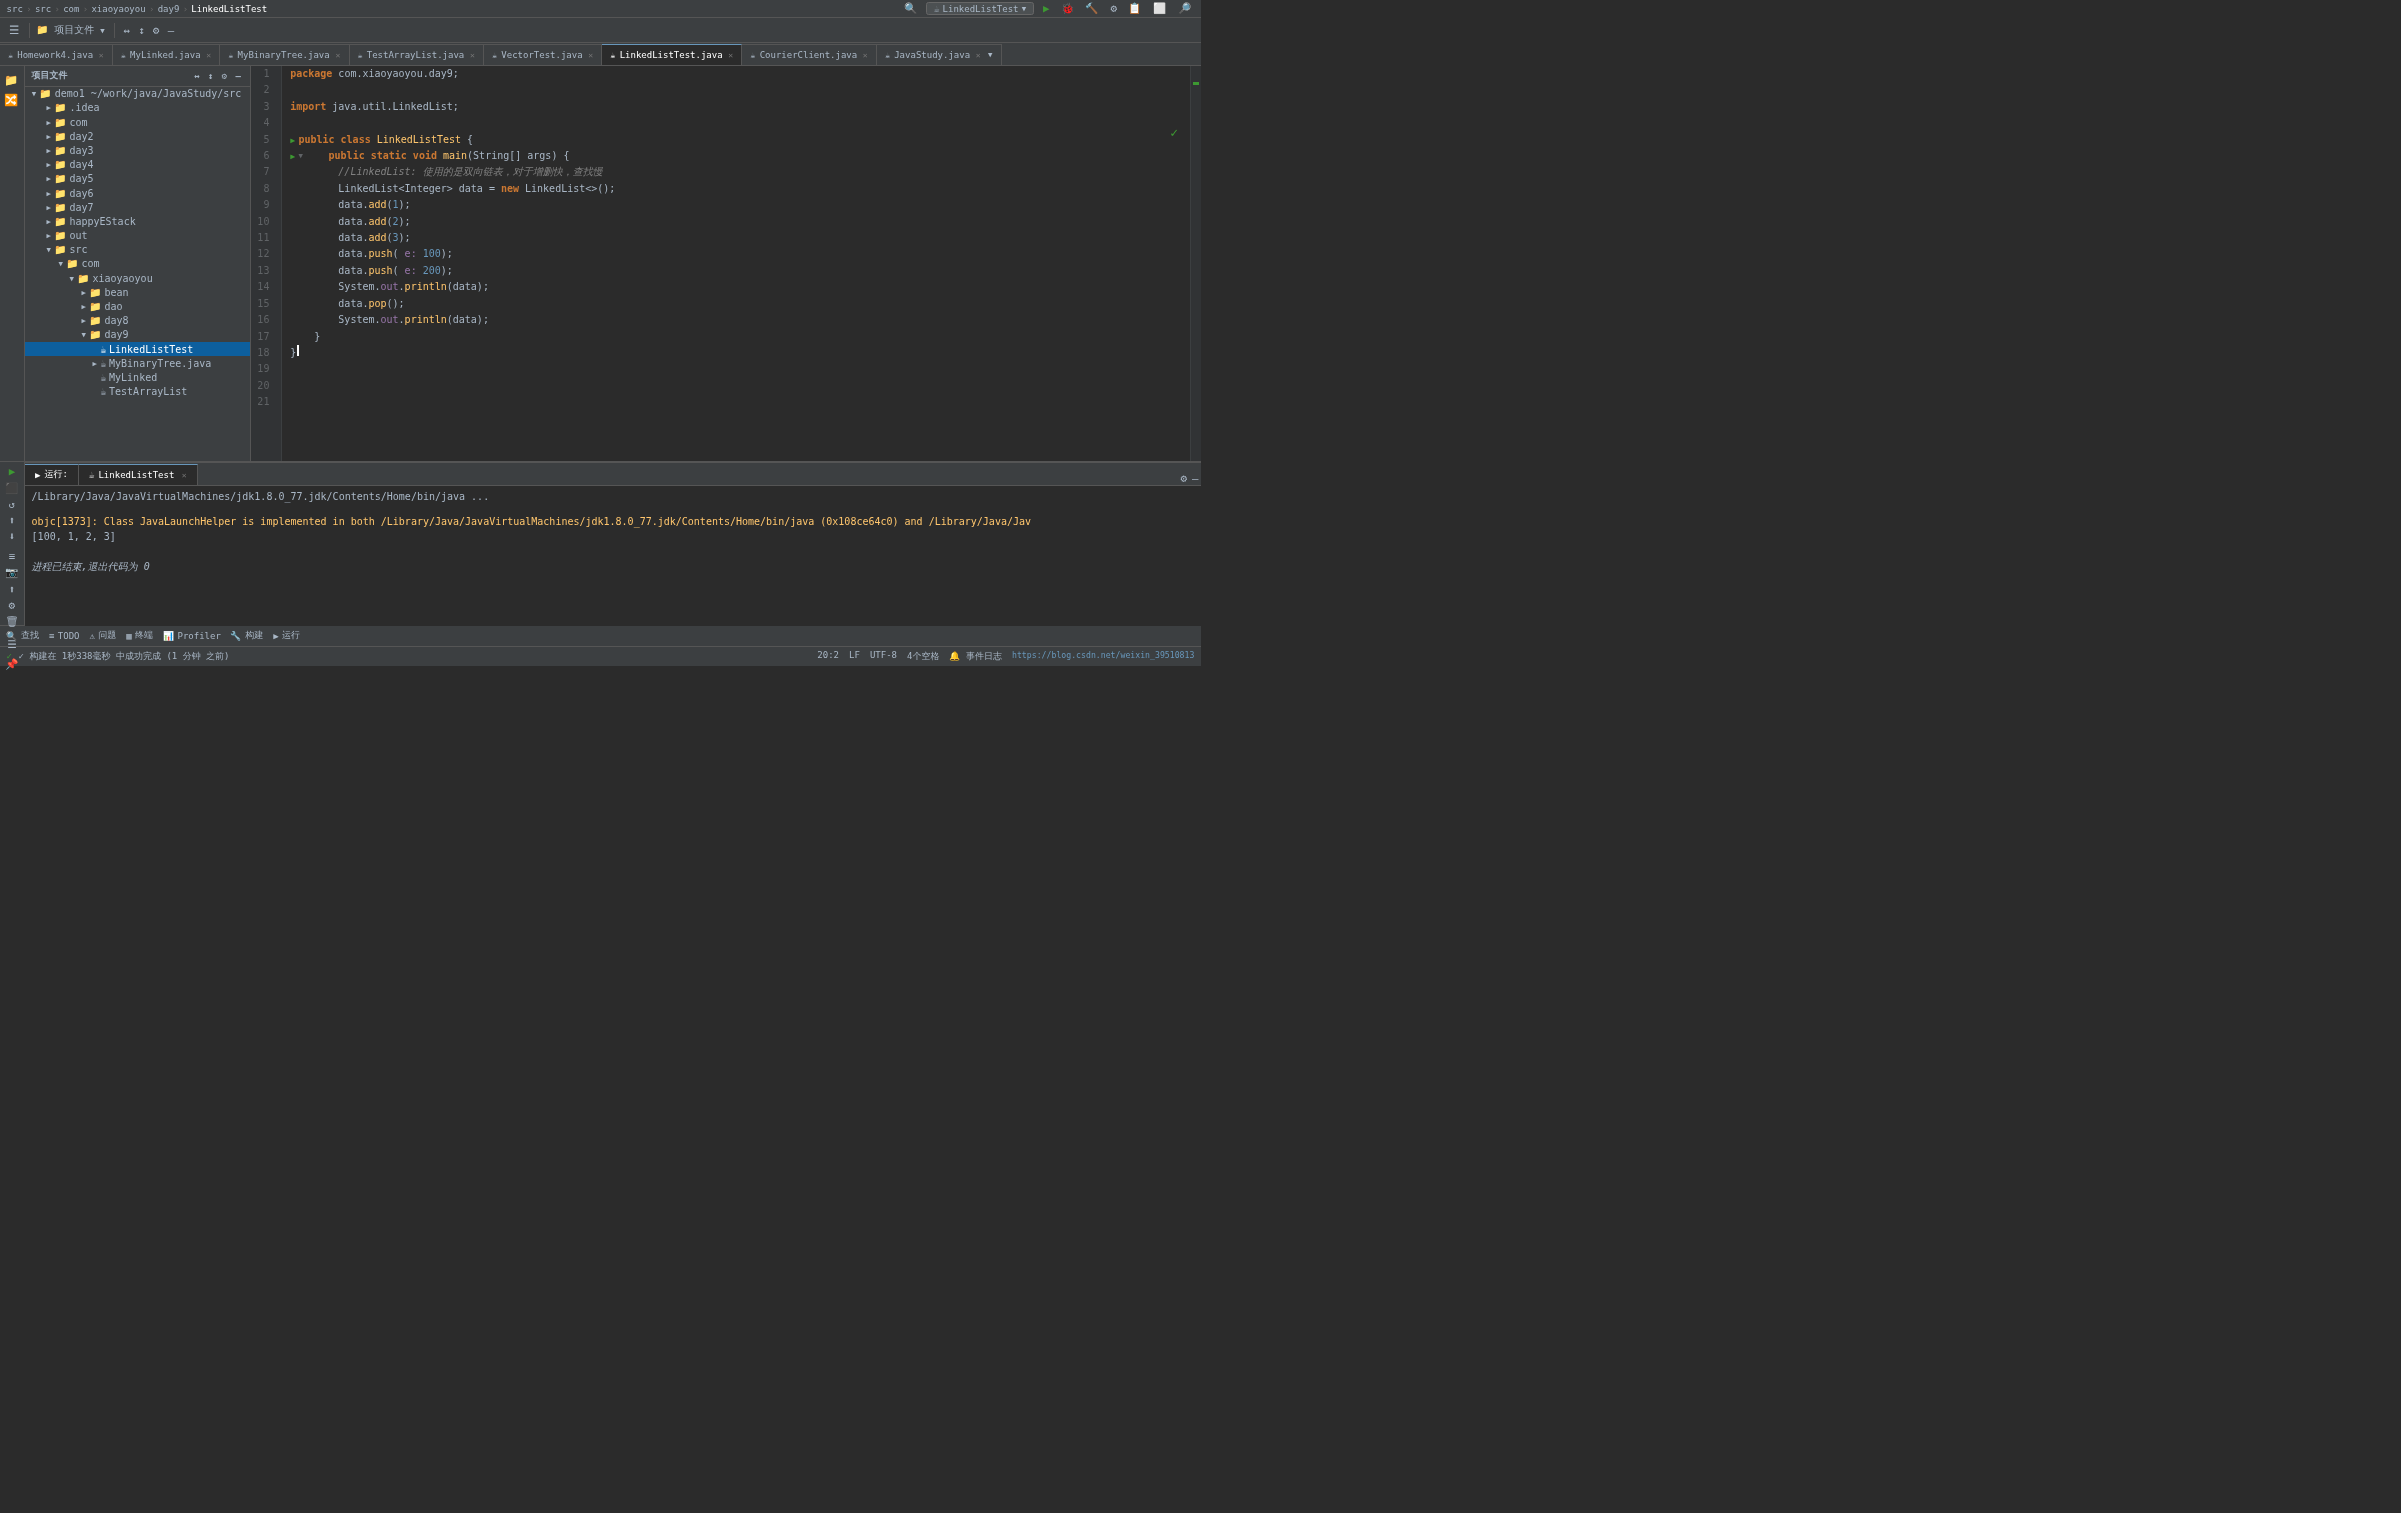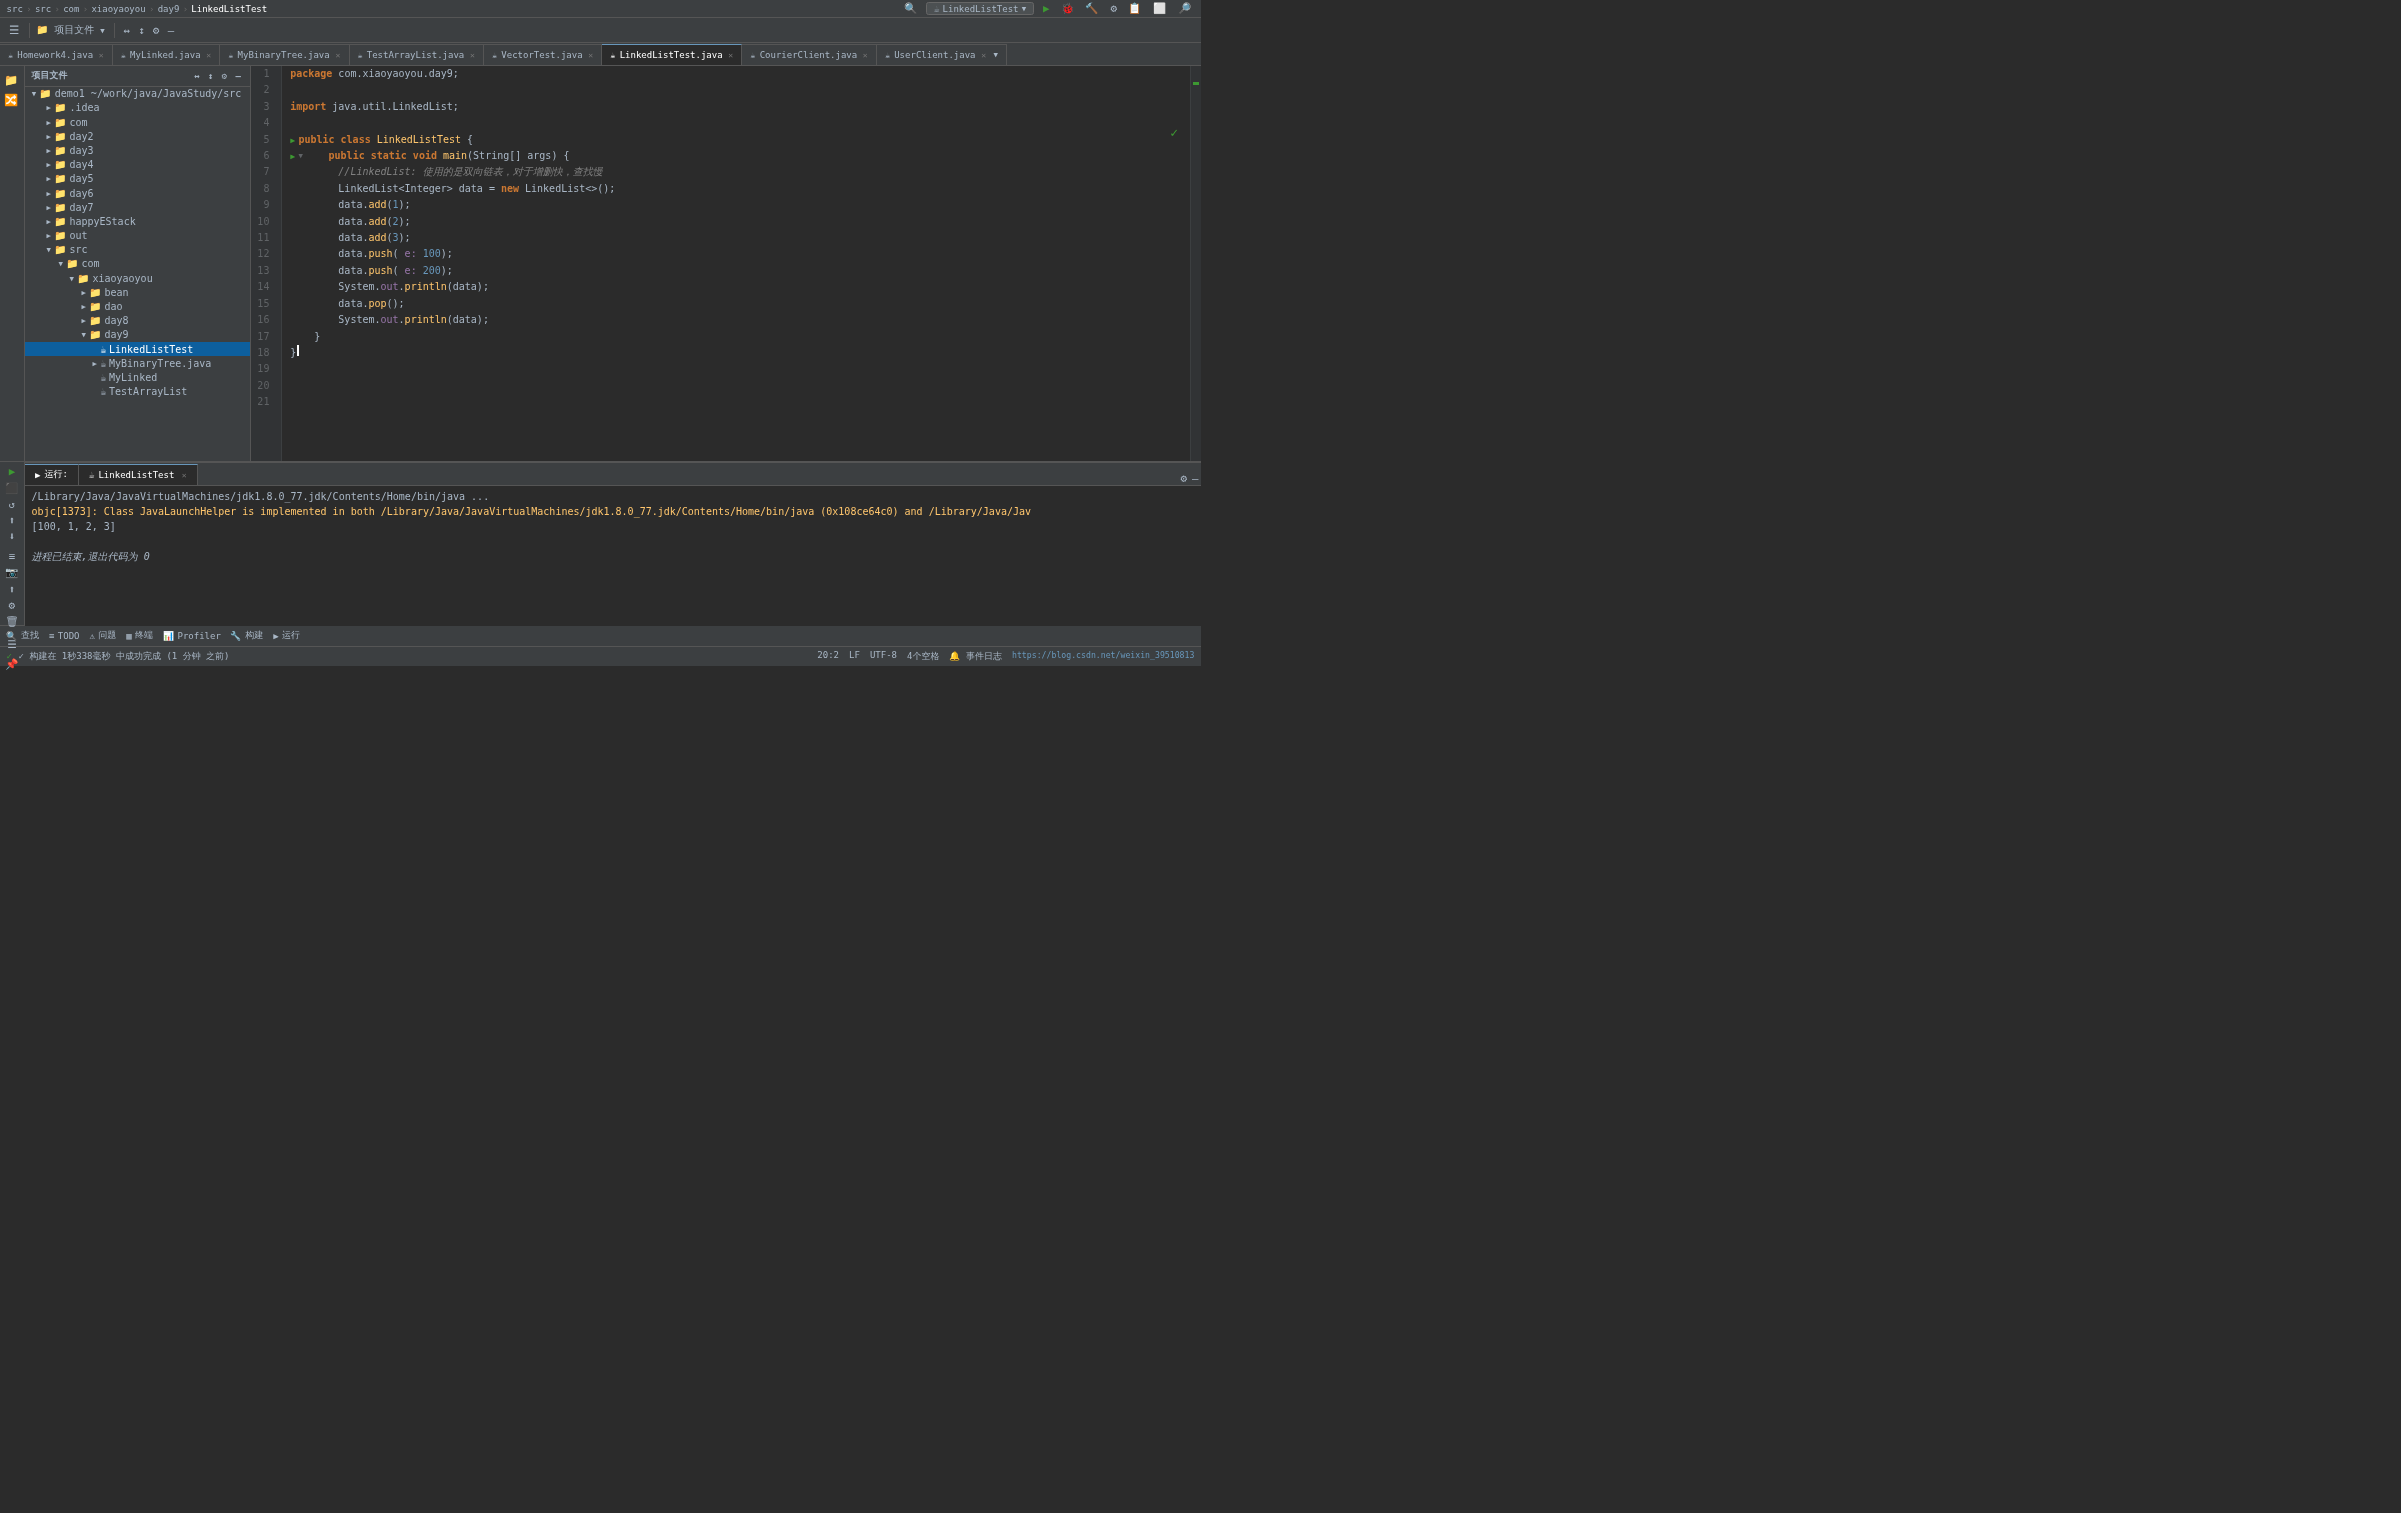--- a/index.html
+++ b/index.html
@@ -260,21 +260,21 @@
       overflow-y: auto;
       overflow-x: auto;
       padding: 3.3px 6.6px;
       font-size: 10px;
       line-height: 15px;
     }
     .bottom-content::-webkit-scrollbar { width: 3.3px; }
     .bottom-content::-webkit-scrollbar-thumb { background: #555; }
     .output-line { white-space: pre; }
     .output-path { color: #a9b7c6; }
-    .output-warn { color: #ffc66d; }
+    .output-warn { color: #ffc66d; margin-top: 10px; }
     .output-normal { color: #a9b7c6; }
     .output-result { color: #a9b7c6; }
     .output-exit { color: #a9b7c6; font-style: italic; }
 
     
     .bottom-panel-wrapper {
       display: flex;
       height: 164px;
       border-top: 0.8px solid #555;
     }
@@ -413,21 +413,21 @@
     <span>LinkedListTest.java</span>
     <span class="tab-close">✕</span>
   </div>
   <div class="tab">
     <span class="tab-icon">☕</span>
     <span>CourierClient.java</span>
     <span class="tab-close">✕</span>
   </div>
   <div class="tab">
     <span class="tab-icon">☕</span>
-    <span>UserClient.java</span>
+    <span>JavaStudy.java</span>
     <span class="tab-close">✕</span>
     <span style="margin-left:3.3px;font-size:7.4px;">▼</span>
   </div>
 </div>
 
 <div class="main-layout" style="height:395px;">
 
   <div class="left-toolbar">
     <span class="icon-btn">📁</span>
     <span class="icon-btn">🔀</span>

